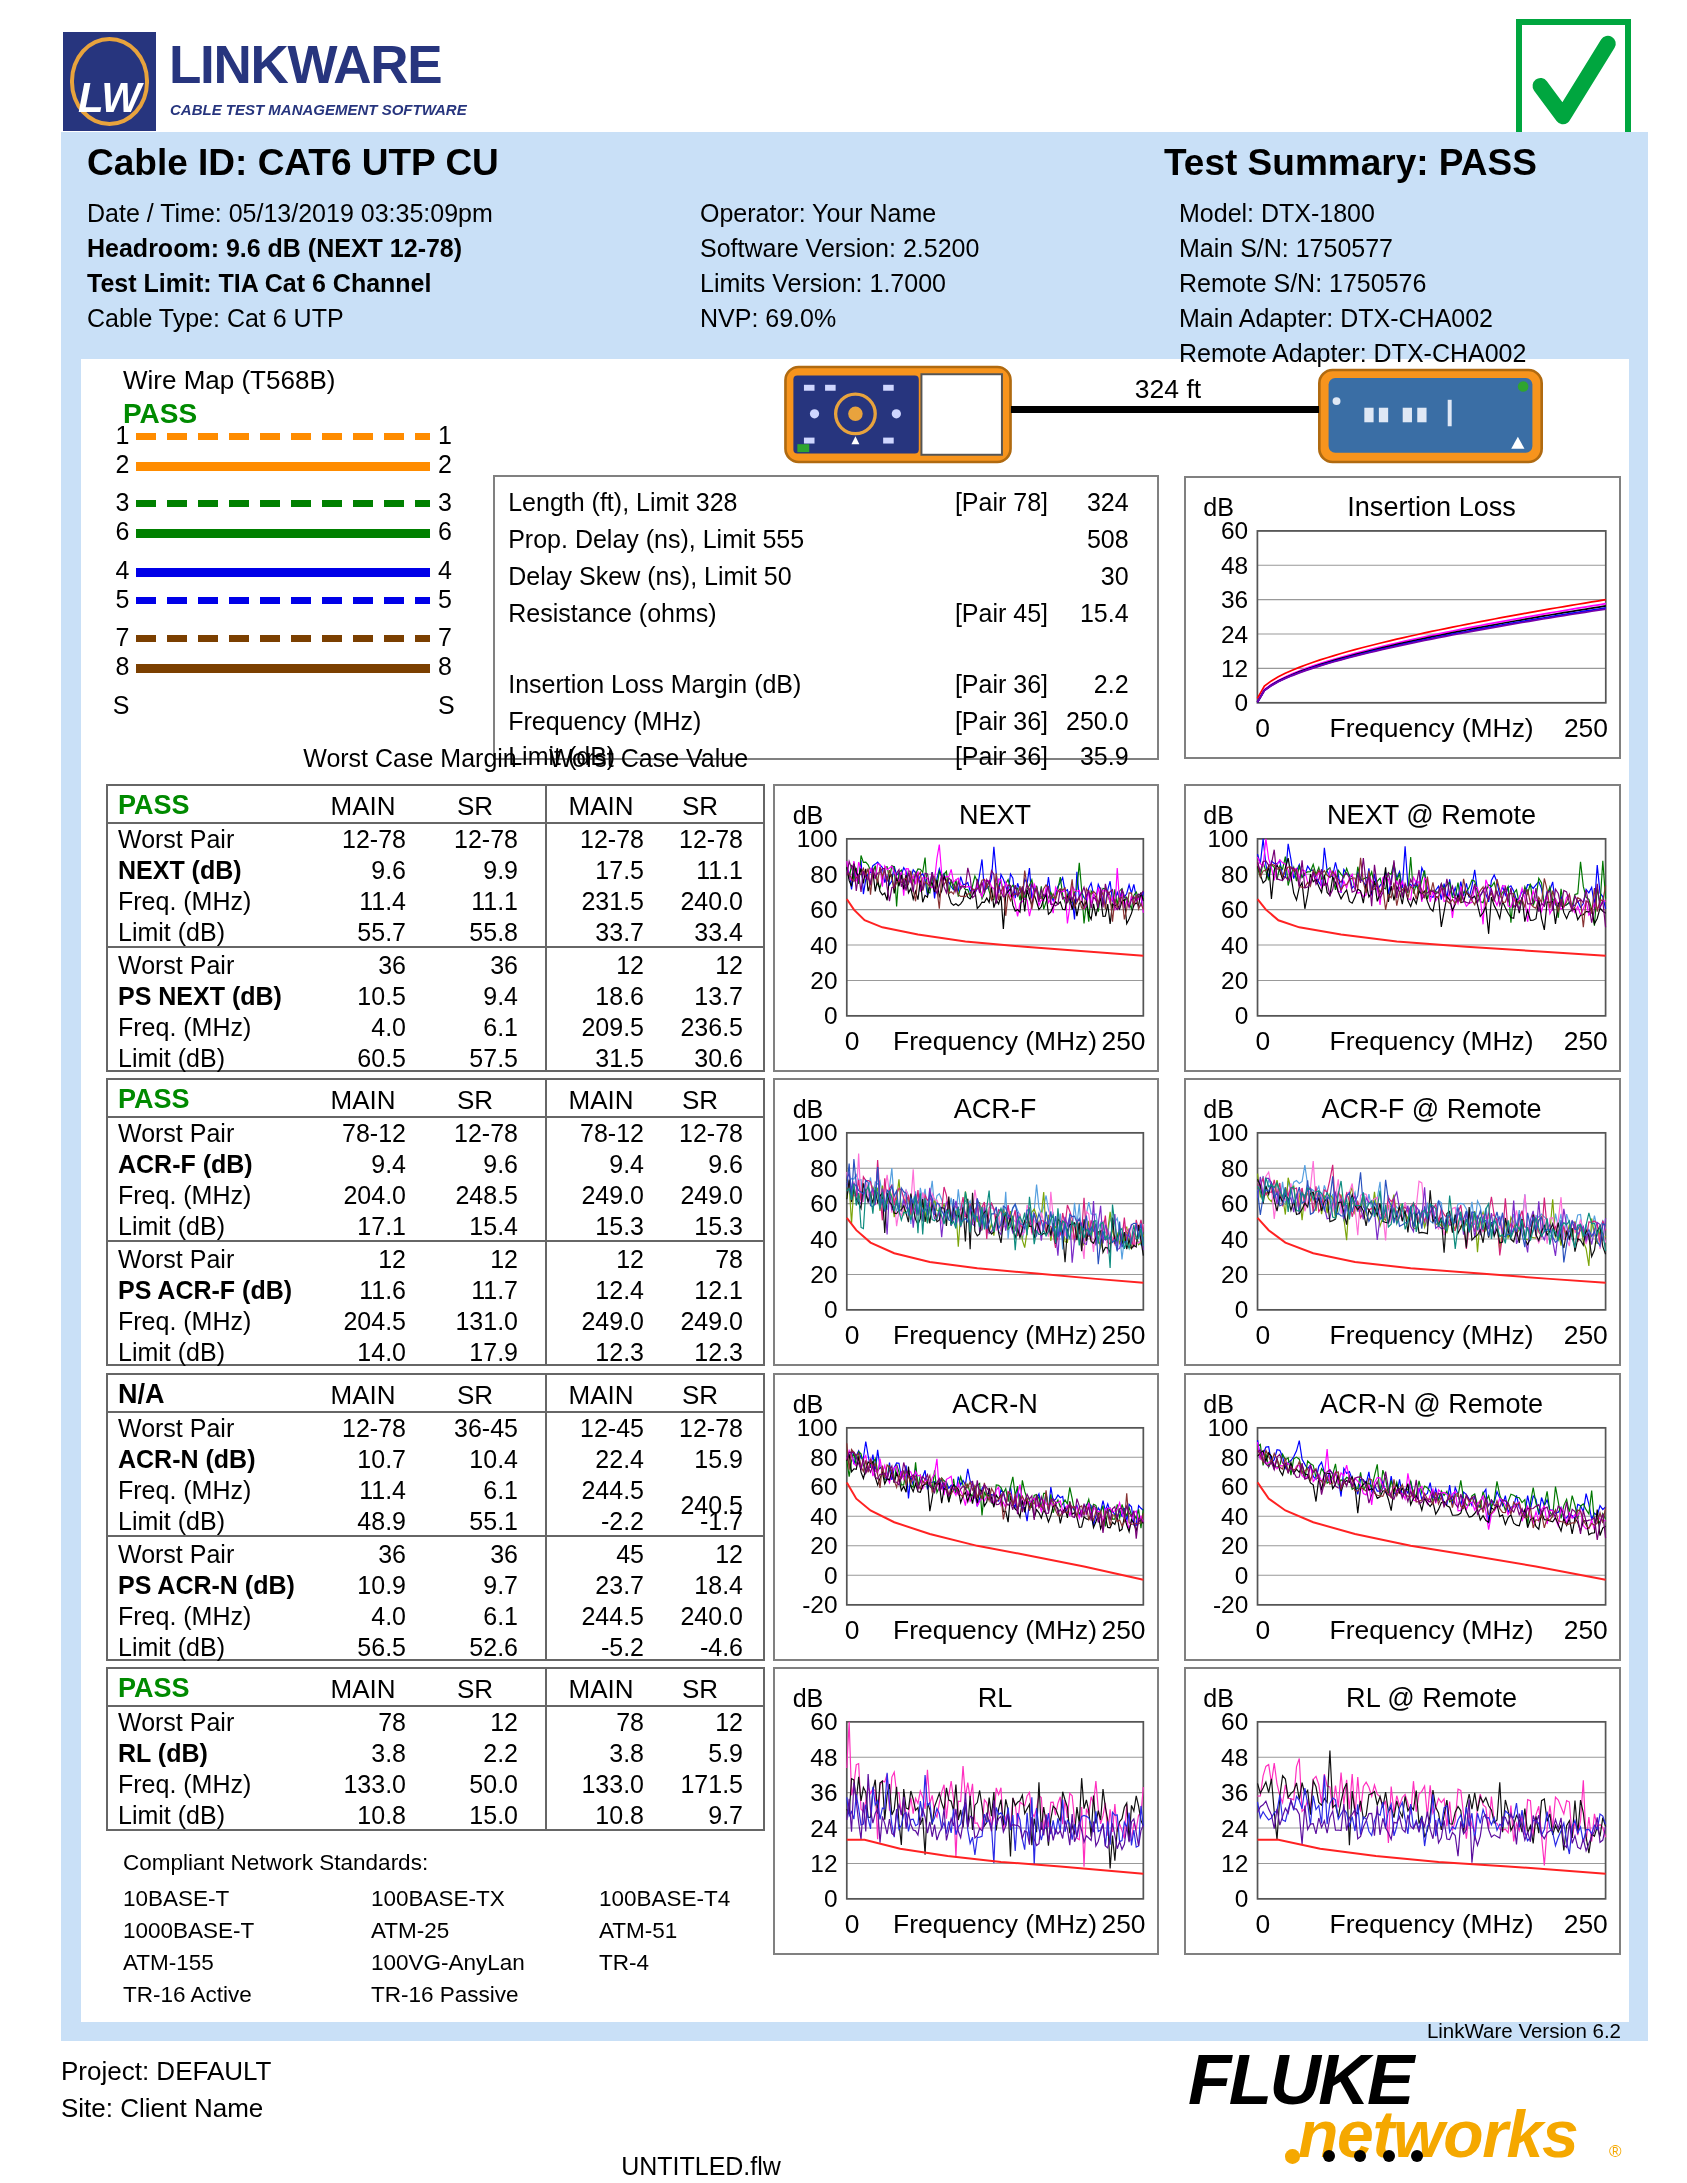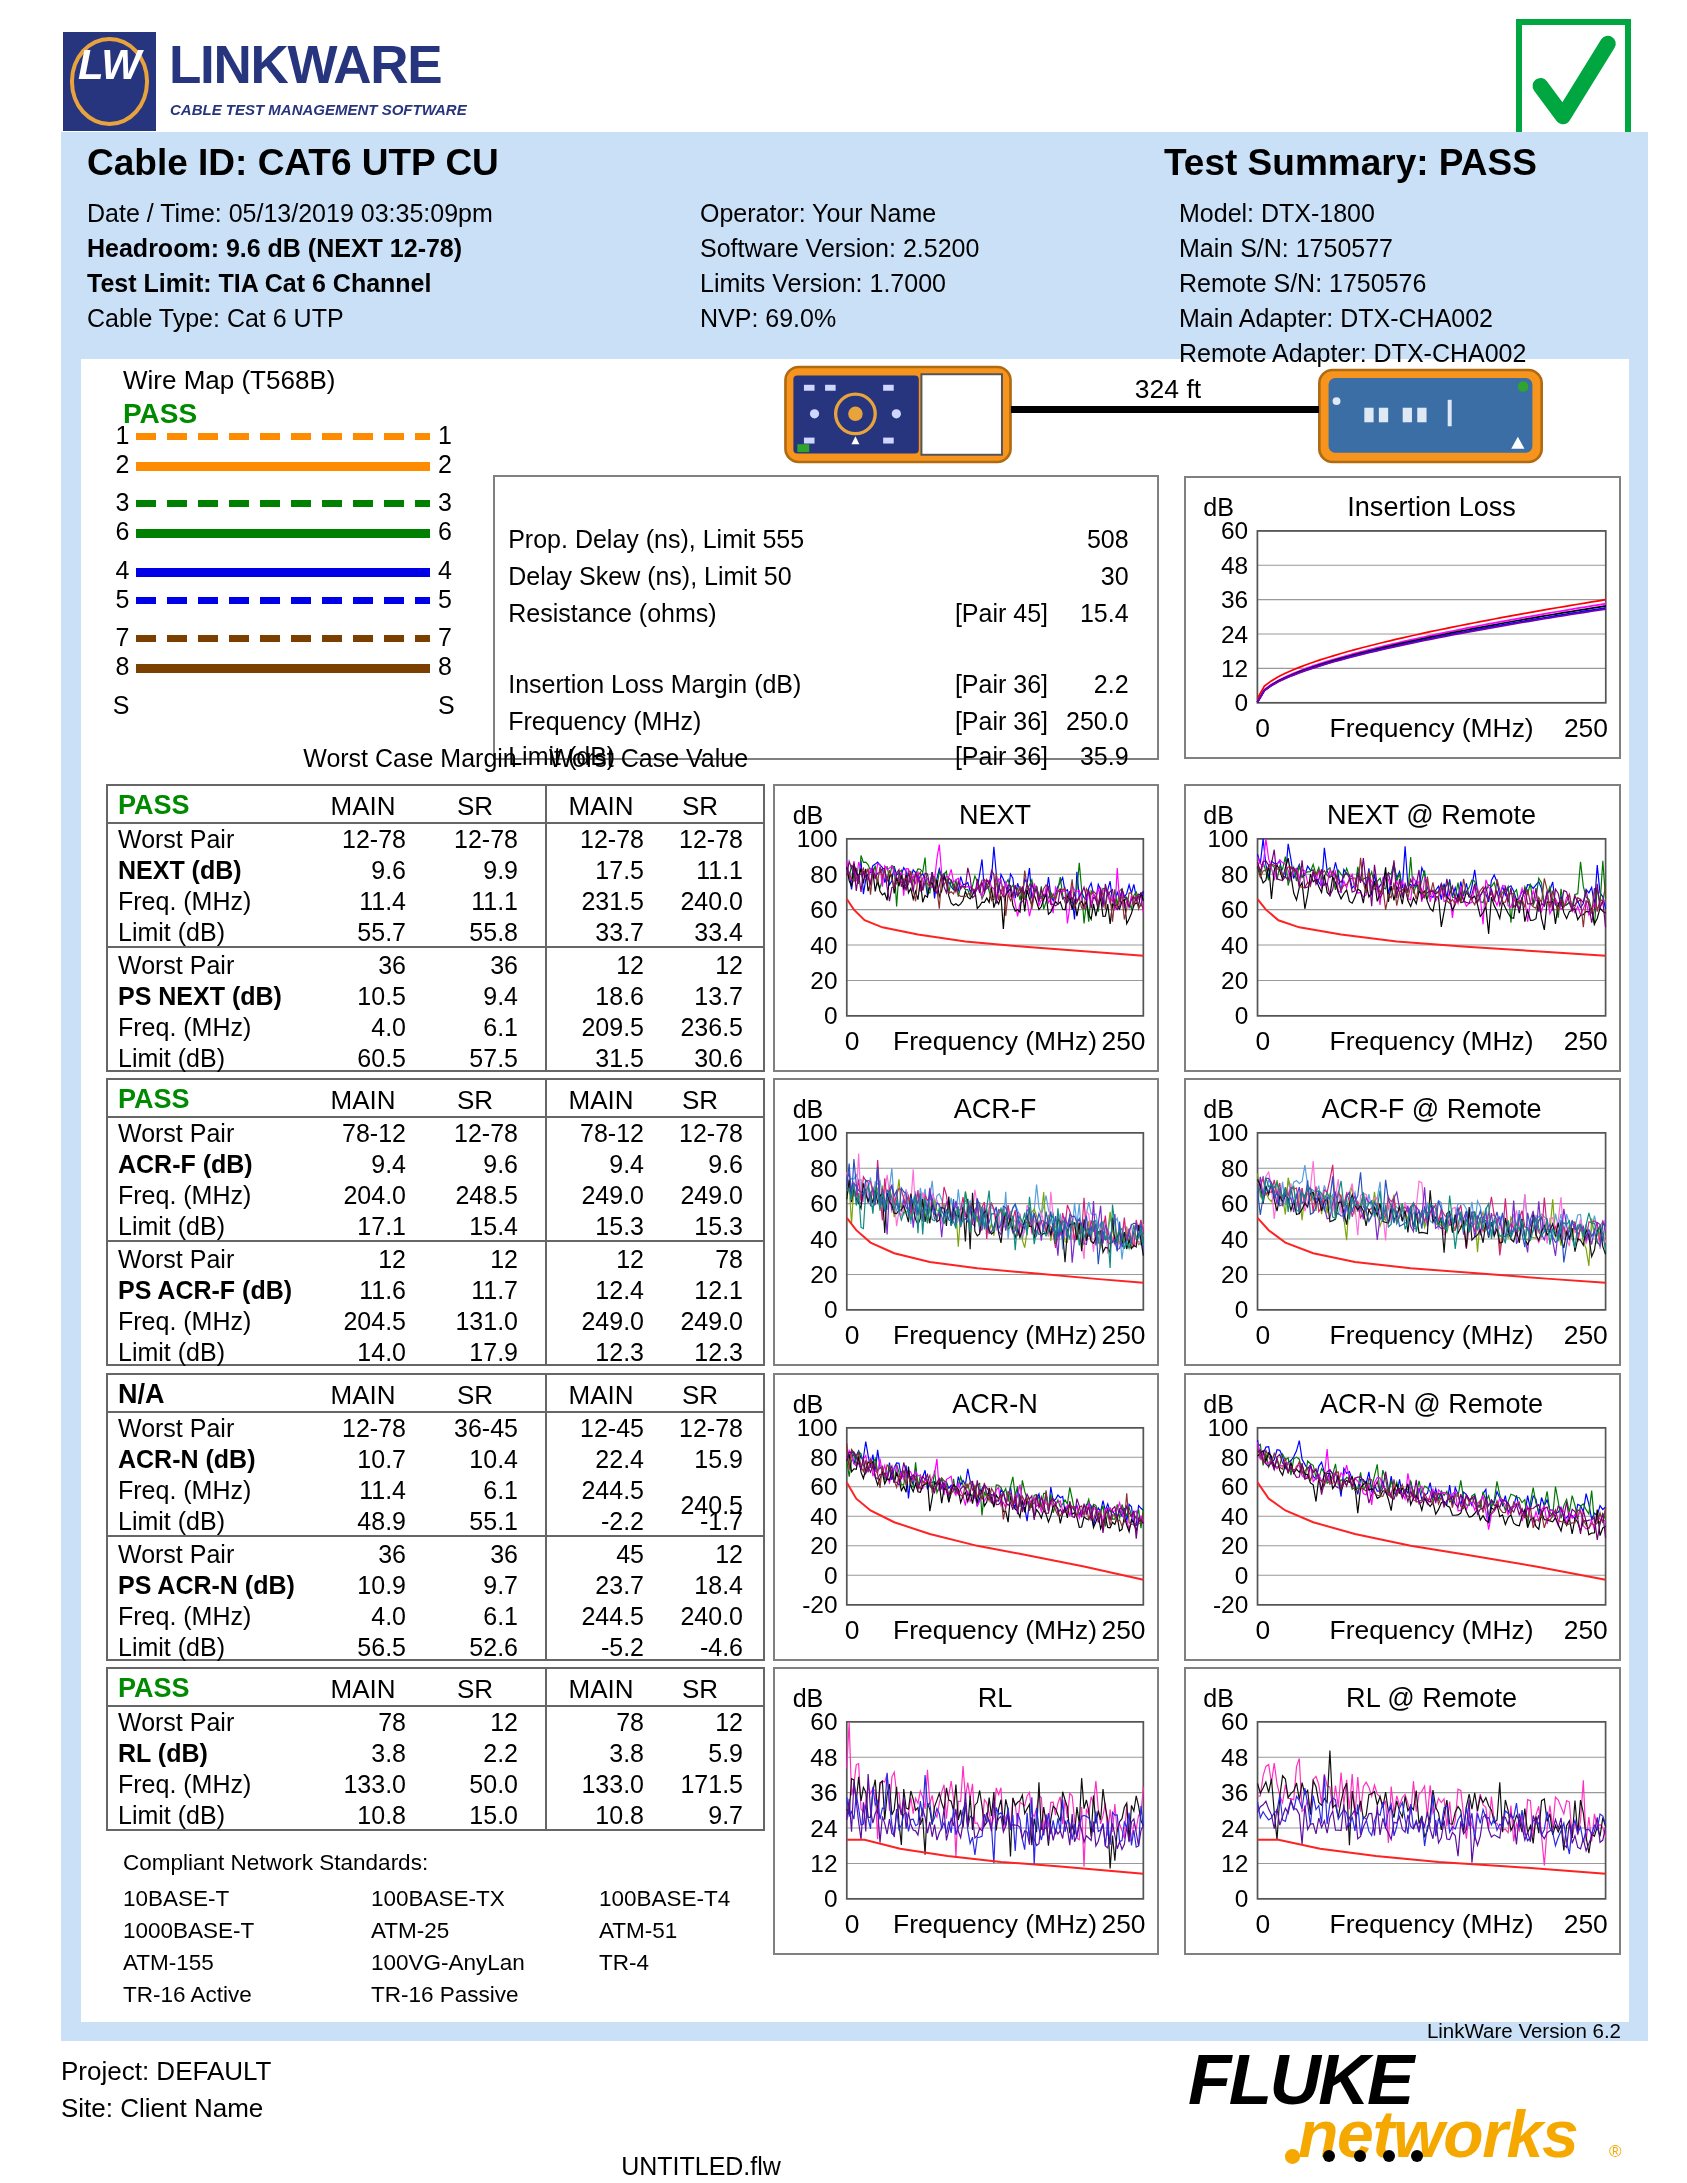--- a/index.html
+++ b/index.html
@@ -3,21 +3,21 @@
 <meta charset="utf-8">
 <style>
   html,body{margin:0;padding:0;background:#ffffff;}
   #page{position:relative;width:1687px;height:2183px;background:#ffffff;
         font-family:"Liberation Sans","DejaVu Sans",sans-serif;color:#000;overflow:hidden;}
   .abs{position:absolute;}
 
   
   #lw-box{left:63px;top:32px;width:93px;height:99px;background:#27357E;}
   #lw-oval{position:absolute;left:6.6px;top:5.3px;right:6.6px;bottom:5.3px;border:4px solid #E8A33D;border-radius:50%;
-           display:flex;align-items:flex-start;justify-content:center;}
+           display:flex;align-items:flex-end;justify-content:center;}
   #lw-oval span{color:#fff;font-weight:bold;font-style:italic;font-size:42px;}
   #logo-title{left:169px;top:34px;font-size:53px;font-weight:bold;color:#27357E;letter-spacing:-1.3px;}
   #logo-sub{left:170px;top:101px;font-size:15px;font-weight:bold;font-style:italic;color:#27357E;}
   #check-box{left:1516px;top:18.5px;width:103px;height:110px;background:#fff;border:6px solid #00A63F;}
 
   
   #blue-panel{left:61px;top:132px;width:1587px;height:1909px;background:#C9E0F7;}
   #content-box{left:81px;top:359px;width:1548px;height:1663px;background:#ffffff;}
 
   #cable-id{left:87px;top:142px;font-size:37px;font-weight:bold;}
@@ -197,20 +197,25 @@
       <rect x="196" y="48" width="6" height="40" fill="#dfe8f5"></rect>
       <circle cx="310" cy="28" r="8" fill="#2FA52F"></circle>
         <circle cx="28" cy="50" r="6" fill="#dfe8f5"></circle>
       <path d="M 292 122 L 312 122 L 302 104 Z" fill="#fff"></path>
     </svg>
   </div>
   <div class="abs" id="cable-line"></div>
   <div class="abs" id="cable-length">324 ft</div>
 
   <div class="abs" id="length-box">
+      <div class="len-row" style="top: 10.6px;">
+        <span class="len-label">Length (ft), Limit 328</span>
+        <span class="len-pair">[Pair 78]</span>
+        <span class="len-value">324</span>
+      </div>
       <div class="len-row" style="top: 48px;">
         <span class="len-label">Prop. Delay (ns), Limit 555</span>
         <span class="len-value">508</span>
       </div>
       <div class="len-row" style="top: 85px;">
         <span class="len-label">Delay Skew (ns), Limit 50</span>
         <span class="len-value">30</span>
       </div>
       <div class="len-row" style="top: 122px;">
         <span class="len-label">Resistance (ohms)</span>

